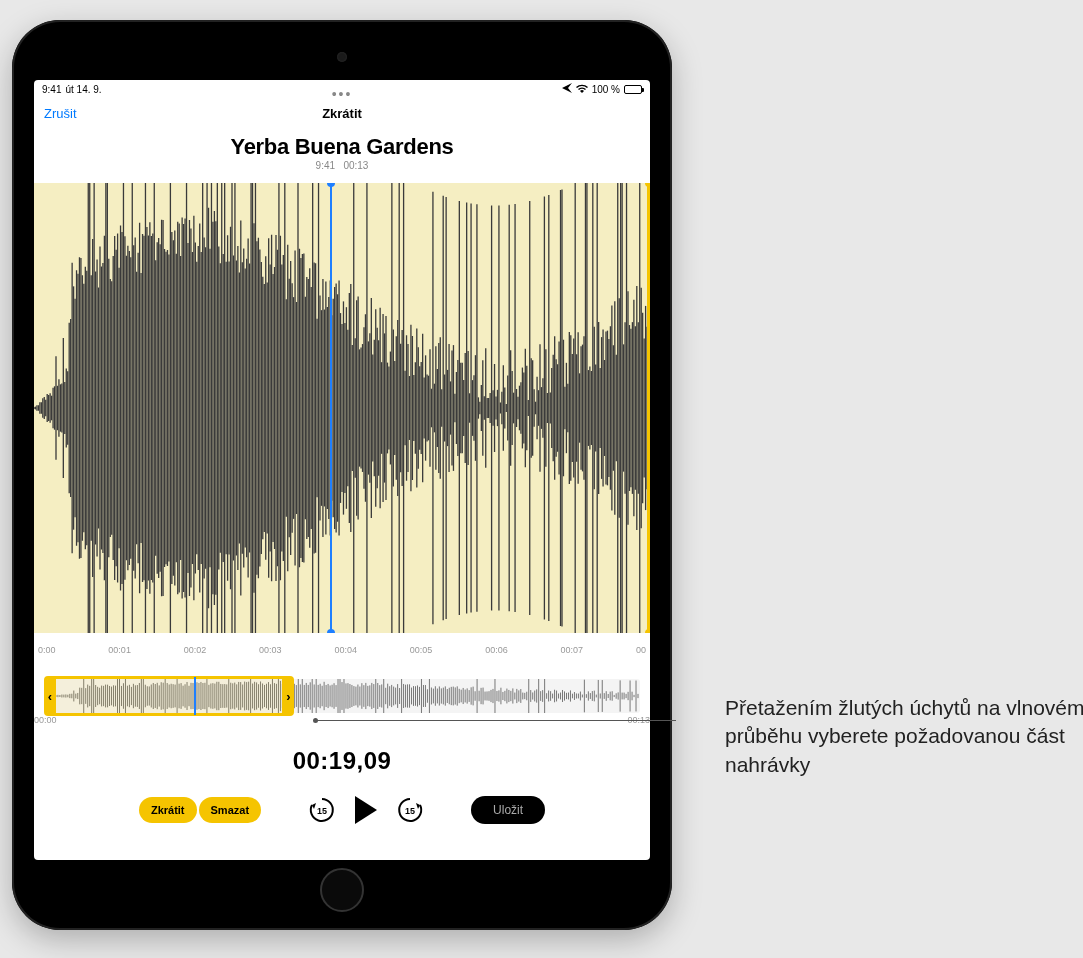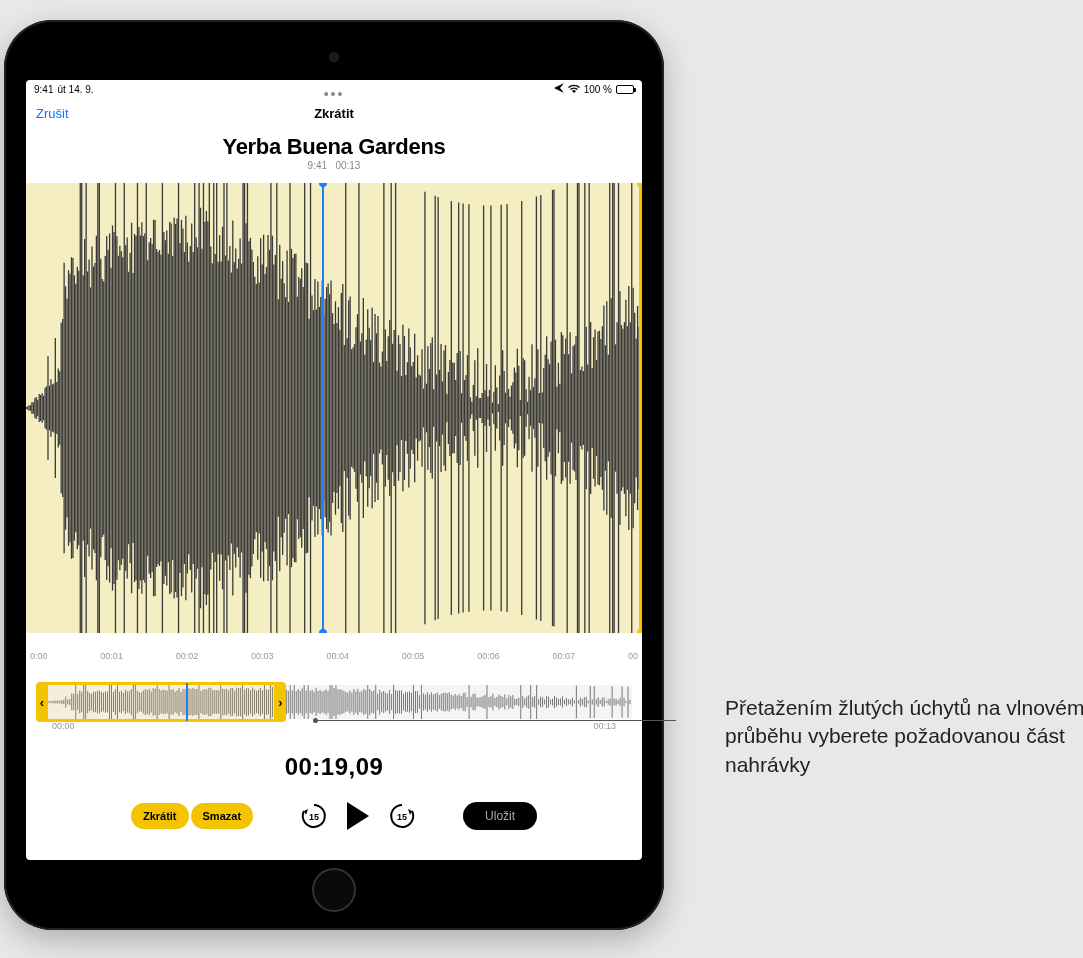--- a/index.html
+++ b/index.html
@@ -6,21 +6,21 @@
   body {
     font-family: -apple-system, "Helvetica Neue", Helvetica, Arial, sans-serif;
     background: #e8e8e8;
     width: 1083px;
     height: 958px;
     position: relative;
   }
   
   .ipad {
     position: absolute;
-    left: 4px; top: 20px;
+    left: 12px; top: 20px;
     width: 660px; height: 910px;
     background: #000;
     border-radius: 48px;
     box-shadow: 0 10px 30px rgba(0,0,0,.25), inset 0 0 0 2px #222;
     padding: 60px 22px 70px 22px;
   }
   .camera {
     position: absolute; top: 32px; left: 50%; transform: translateX(-50%);
     width: 10px; height: 10px; background: #1a1a1a; border-radius: 50%;
     box-shadow: inset 0 0 2px #333;
@@ -95,21 +95,21 @@
     position:absolute; top:0; bottom:0; right:0; width:3px; background:#f5c400;
   }
   .trim-end-line::before, .trim-end-line::after {
     content:""; position:absolute; left:50%; transform:translateX(-50%);
     width:8px; height:8px; background:#f5c400; border-radius:50%;
   }
   .trim-end-line::before { top:-4px; }
   .trim-end-line::after { bottom:-4px; }
   .time-ruler {
     display:flex; justify-content:space-between;
-    padding: 18px 4px 0 4px;
+    padding: 12px 4px 0 4px;
     font-size:9px; color:#999;
   }
   
   .overview {
     margin: 24px 10px 0 10px;
     height: 34px;
     background:#f4f4f4;
     border-radius:3px;
     position: relative;
   }
@@ -123,21 +123,21 @@
     position:absolute; top:0; bottom:0; width:12px;
     background:#f5c400; display:flex; align-items:center; justify-content:center;
     color:#000; font-size:13px; font-weight:700;
   }
   .trim-handle-l { left:-3px; border-radius:4px 0 0 4px;}
   .trim-handle-r { right:-3px; border-radius:0 4px 4px 0;}
   .overview-playhead {
     position:absolute; top:-2px; bottom:-2px; left:25%;
     width:2px; background:#1e7fff;
   }
-  .overview-ruler { display:flex; justify-content:space-between; padding:2px 26px; font-size:9px; color:#999;}
+  .overview-ruler { display:flex; justify-content:space-between; padding:2px 0; font-size:9px; color:#999;}
   
   .timecode { text-align:center; font-size:24px; font-weight:600; margin-top:20px; letter-spacing:.5px; font-variant-numeric: tabular-nums;}
   
   .controls {
     display:flex; align-items:center; justify-content:center;
     gap: 18px; margin-top: 20px; padding: 0 16px;
   }
   .pill-group { display:flex; gap:2px; }
   .pill {
     padding: 7px 12px; background:#f5c400; color:#000;

